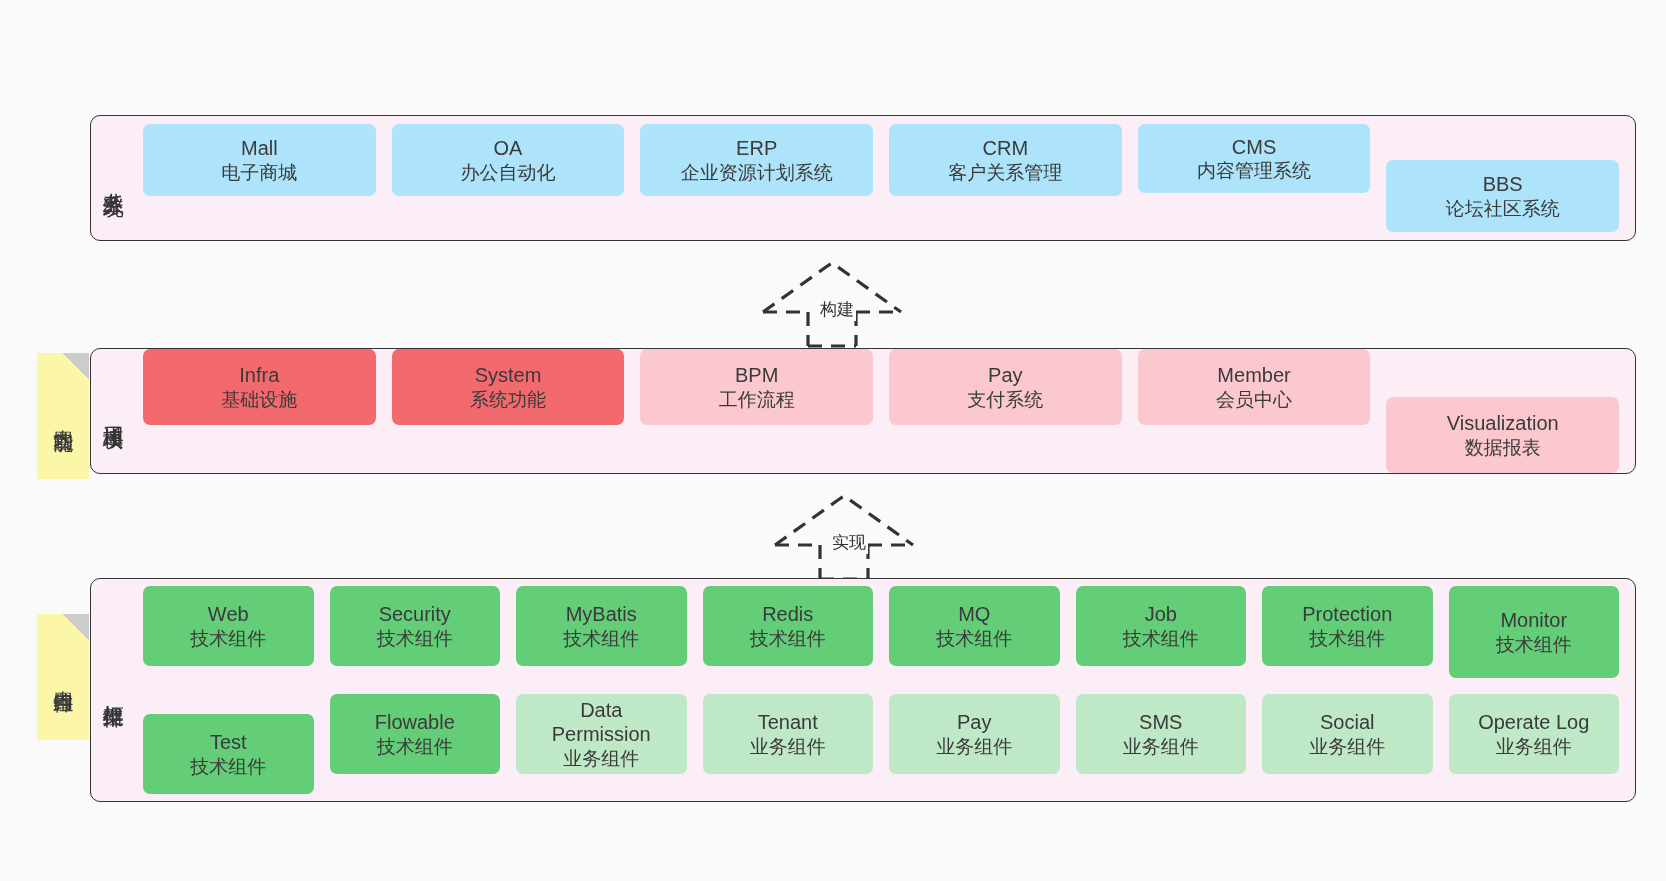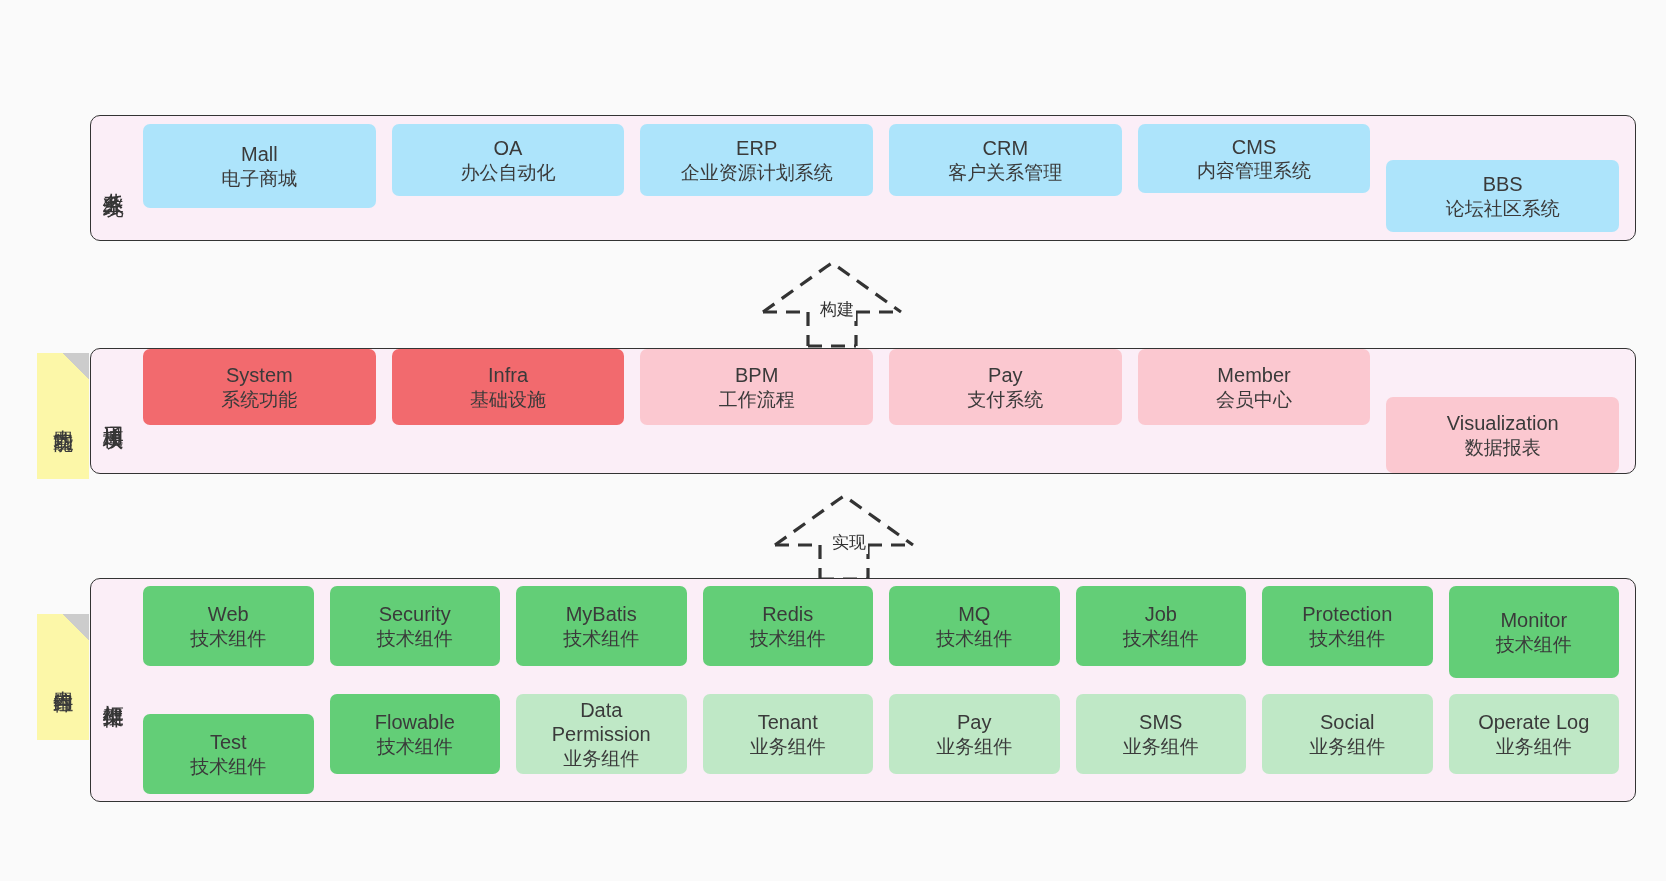--- a/index.html
+++ b/index.html
@@ -130,21 +130,21 @@
 </style>
 </head>
 <body>
 
 <div id="canvas">
 
   <div class="layer" id="layer-business" style="left:90px; top:115px; width:1546px; height:126px;">
     <div class="layer-title">业务系统</div>
     <div class="layer-body">
       <div class="row">
-        <div class="cell c-blue" style="height:84px;">
+        <div class="cell c-blue" style="height:72px;">
           <span class="t1">Mall</span>
           <span class="t2">电子商城</span>
         </div>
         <div class="cell c-blue" style="height:72px;">
           <span class="t1">OA</span>
           <span class="t2">办公自动化</span>
         </div>
         <div class="cell c-blue" style="height:72px;">
           <span class="t1">ERP</span>
           <span class="t2">企业资源计划系统</span>
@@ -179,26 +179,26 @@
 
   <div class="note" id="note-builtin-function" style="left:37px; top:353px; width:52px; height:126px;">
     <span>内置功能</span>
   </div>
 
   <div class="layer" id="layer-common" style="left:90px; top:348px; width:1546px; height:126px;">
     <div class="layer-title">通用模块</div>
     <div class="layer-body">
       <div class="row">
         <div class="cell c-red" style="height:76px;">
+          <span class="t1">Infra</span>
+          <span class="t2">基础设施</span>
+        </div>
+        <div class="cell c-red" style="height:76px;">
           <span class="t1">System</span>
           <span class="t2">系统功能</span>
-        </div>
-        <div class="cell c-red" style="height:76px;">
-          <span class="t1">Infra</span>
-          <span class="t2">基础设施</span>
         </div>
         <div class="cell c-pink" style="height:76px;">
           <span class="t1">BPM</span>
           <span class="t2">工作流程</span>
         </div>
         <div class="cell c-pink" style="height:76px;">
           <span class="t1">Pay</span>
           <span class="t2">支付系统</span>
         </div>
         <div class="cell c-pink" style="height:76px;">

